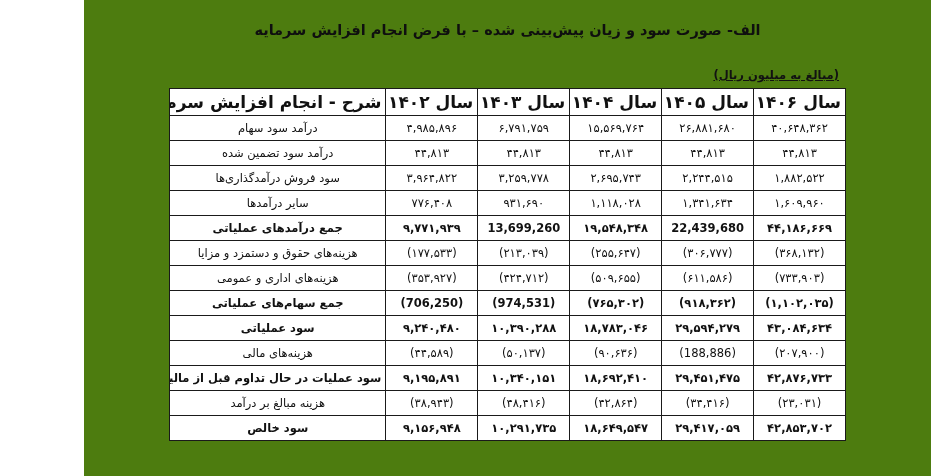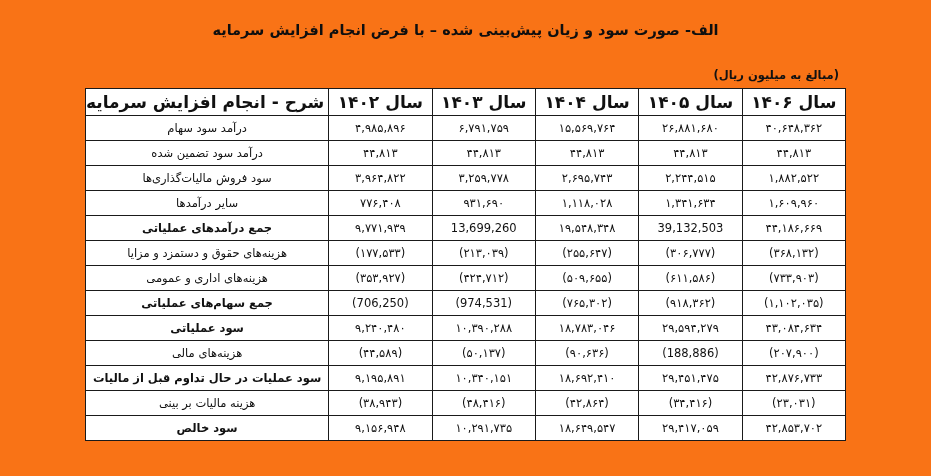--- a/index.html
+++ b/index.html
@@ -10,23 +10,23 @@
     width: 931px;
     height: 476px;
     background: #ffffff;
     font-family: "DejaVu Sans", "Liberation Sans", sans-serif;
     color: #111111;
     position: relative;
     overflow: hidden;
   }
   .page {
     position: relative;
-    width: 931px;
+    width: 847px;
     height: 476px;
-    background: #f97316;
+    background: #4d7c0f;
   }
   .doc-title {
     position: absolute;
     top: 22px;
     right: 0;
     left: 0;
     text-align: center;
     font-size: 14.5px;
     font-weight: bold;
     letter-spacing: 0;
@@ -34,20 +34,21 @@
     direction: rtl;
   }
   .units-note {
     position: absolute;
     top: 68px;
     right: 92px;
     font-size: 11.5px;
     font-weight: bold;
     color: #121212;
     direction: rtl;
+    text-decoration: underline;
   }
   .table-wrap {
     position: absolute;
     top: 88px;
     right: 85px;
     left: 85px;
   }
   table.fin {
     width: 100%;
     border-collapse: collapse;
@@ -83,21 +84,21 @@
     font-weight: bold;
   }
   tr.total td.desc {
     font-weight: bold;
   }
   td.num {
     font-weight: normal;
     direction: ltr;
   }
   tr.total td.num {
-    font-weight: normal;
+    font-weight: bold;
   }
   col.c-desc { width: 32%; }
   col.c-yr   { width: 13.6%; }
 </style>
 </head>
 <body>
 
 <div class="page">
 
   <div class="doc-title">الف- صورت سود و زیان پیش‌بینی شده – با فرض انجام افزایش سرمایه</div>
@@ -140,33 +141,33 @@
             <td class="num">۴۴,۸۱۳</td>
             <td class="num">۴۴,۸۱۳</td>
             <td class="desc">درآمد سود تضمین شده</td>
           </tr>
           <tr>
             <td class="num">۱,۸۸۲,۵۲۲</td>
             <td class="num">۲,۲۴۴,۵۱۵</td>
             <td class="num">۲,۶۹۵,۷۴۳</td>
             <td class="num">۳,۲۵۹,۷۷۸</td>
             <td class="num">۳,۹۶۴,۸۲۲</td>
-            <td class="desc">سود فروش مالیات‌گذاری‌ها</td>
+            <td class="desc">سود فروش درآمد‌گذاری‌ها</td>
           </tr>
           <tr>
             <td class="num">۱,۶۰۹,۹۶۰</td>
             <td class="num">۱,۳۴۱,۶۳۴</td>
             <td class="num">۱,۱۱۸,۰۲۸</td>
             <td class="num">۹۳۱,۶۹۰</td>
             <td class="num">۷۷۶,۴۰۸</td>
             <td class="desc">سایر درآمدها</td>
           </tr>
           <tr class="total">
             <td class="num">۴۴,۱۸۶,۶۶۹</td>
-            <td class="num">39,132,503</td>
+            <td class="num">22,439,680</td>
             <td class="num">۱۹,۵۴۸,۳۴۸</td>
             <td class="num">13,699,260</td>
             <td class="num">۹,۷۷۱,۹۳۹</td>
             <td class="desc">جمع درآمدهای عملیاتی</td>
           </tr>
           <tr>
             <td class="num">(۳۶۸,۱۳۲)</td>
             <td class="num">(۳۰۶,۷۷۷)</td>
             <td class="num">(۲۵۵,۶۴۷)</td>
             <td class="num">(۲۱۳,۰۳۹)</td>
@@ -212,21 +213,21 @@
             <td class="num">۱۰,۳۴۰,۱۵۱</td>
             <td class="num">۹,۱۹۵,۸۹۱</td>
             <td class="desc">سود عملیات در حال تداوم قبل از مالیات</td>
           </tr>
           <tr>
             <td class="num">(۲۳,۰۳۱)</td>
             <td class="num">(۳۴,۴۱۶)</td>
             <td class="num">(۴۲,۸۶۴)</td>
             <td class="num">(۴۸,۴۱۶)</td>
             <td class="num">(۳۸,۹۴۳)</td>
-            <td class="desc">هزینه مالیات بر بینی</td>
+            <td class="desc">هزینه مبالغ بر درآمد</td>
           </tr>
           <tr class="total">
             <td class="num">۴۲,۸۵۳,۷۰۲</td>
             <td class="num">۲۹,۴۱۷,۰۵۹</td>
             <td class="num">۱۸,۶۴۹,۵۴۷</td>
             <td class="num">۱۰,۲۹۱,۷۳۵</td>
             <td class="num">۹,۱۵۶,۹۴۸</td>
             <td class="desc">سود خالص</td>
           </tr>
         </tbody>

